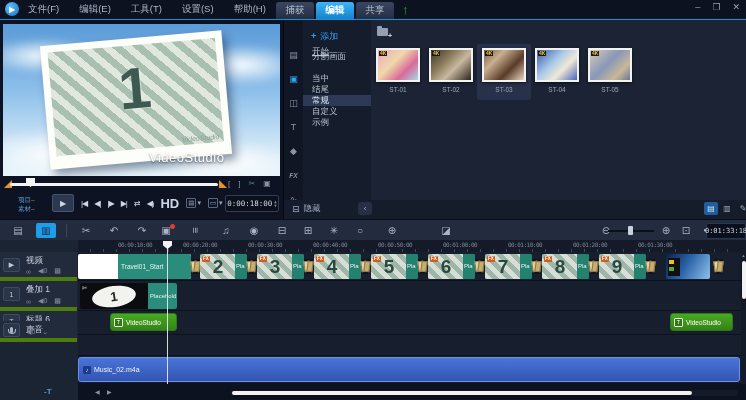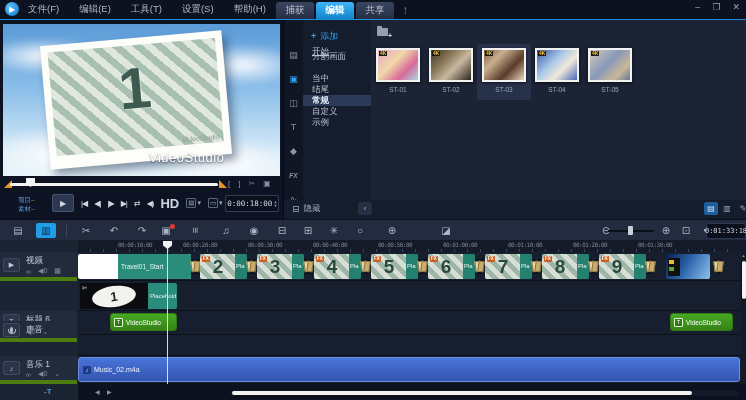--- a/index.html
+++ b/index.html
@@ -267,21 +267,21 @@
         <div class="nav-icon fx" style="top: 146px;">FX</div>
         <div class="nav-icon" style="top: 170px;">∿</div>
       </div>
     <div id="cat-panel">
       <div id="add-row"><span class="plus">+</span><span>添加</span></div>
       <div id="cat-list">
           <div class="cat-item" style="top: 31px;">分割画面</div>
           <div class="cat-item" style="top: 26px; text-decoration: underline;">开始</div>
           <div class="cat-item" style="top: 53px;">当中</div>
           <div class="cat-item" style="top: 64px;">结尾</div>
-          <div class="cat-item selected" style="top: 75px; font-weight: bold;">常规</div>
+          <div class="cat-item selected" style="top: 75px;">常规</div>
           <div class="cat-item" style="top: 86px;">自定义</div>
           <div class="cat-item" style="top: 97px;">示例</div>
         </div>
     </div>
     <div id="gallery">
       <div id="folder-add"></div>
 
       <div id="thumbs">
           <div class="thumb-cell" style="left: 0px;">
             <div class="thumb ph1">
@@ -415,42 +415,42 @@
     <div id="header-col">
         <div class="track-header" style="top: 12px; height: 29px;">
           <div class="th-icon">▶</div>
           <div class="th-label">视频</div>
           <div class="th-controls">
             <span>∞</span>
             <span>◀0</span>
             <span>▩</span>
           </div>
         </div>
+        <div class="track-header" style="top: 41px; height: 30px;">
+          <div class="th-icon">1</div>
+          <div class="th-label">叠加 1</div>
+          <div class="th-controls">
+            <span>∞</span>
+            <span>◀0</span>
+            <span>▩</span>
+          </div>
+        </div>
         <div class="track-header" style="top: 71px; height: 24px;">
           <div class="th-icon">T</div>
           <div class="th-label">标题 6</div>
           <div class="th-controls">
             <span>∞</span>
           </div>
         </div>
         <div class="track-header" style="top: 81px; height: 21px;">
           <div class="th-icon">
             <span class="mic"></span>
           </div>
           <div class="th-label">声音</div>
           <div class="th-controls">
-            <span>◀0</span>
-            <span>⌄</span>
-          </div>
-        </div>
-        <div class="track-header" style="top: 116px; height: 28px;">
-          <div class="th-icon">♪</div>
-          <div class="th-label">音乐 1</div>
-          <div class="th-controls">
-            <span>∞</span>
             <span>◀0</span>
             <span>⌄</span>
           </div>
         </div>
       </div>
     <div id="lanes">
         <div class="lane" style="top: 12px; height: 29px;"></div>
         <div class="lane" style="top: 41px; height: 30px;"></div>
         <div class="lane" style="top: 71px; height: 24px;"></div>
         <div class="lane" style="top: 95px; height: 21px;"></div>

